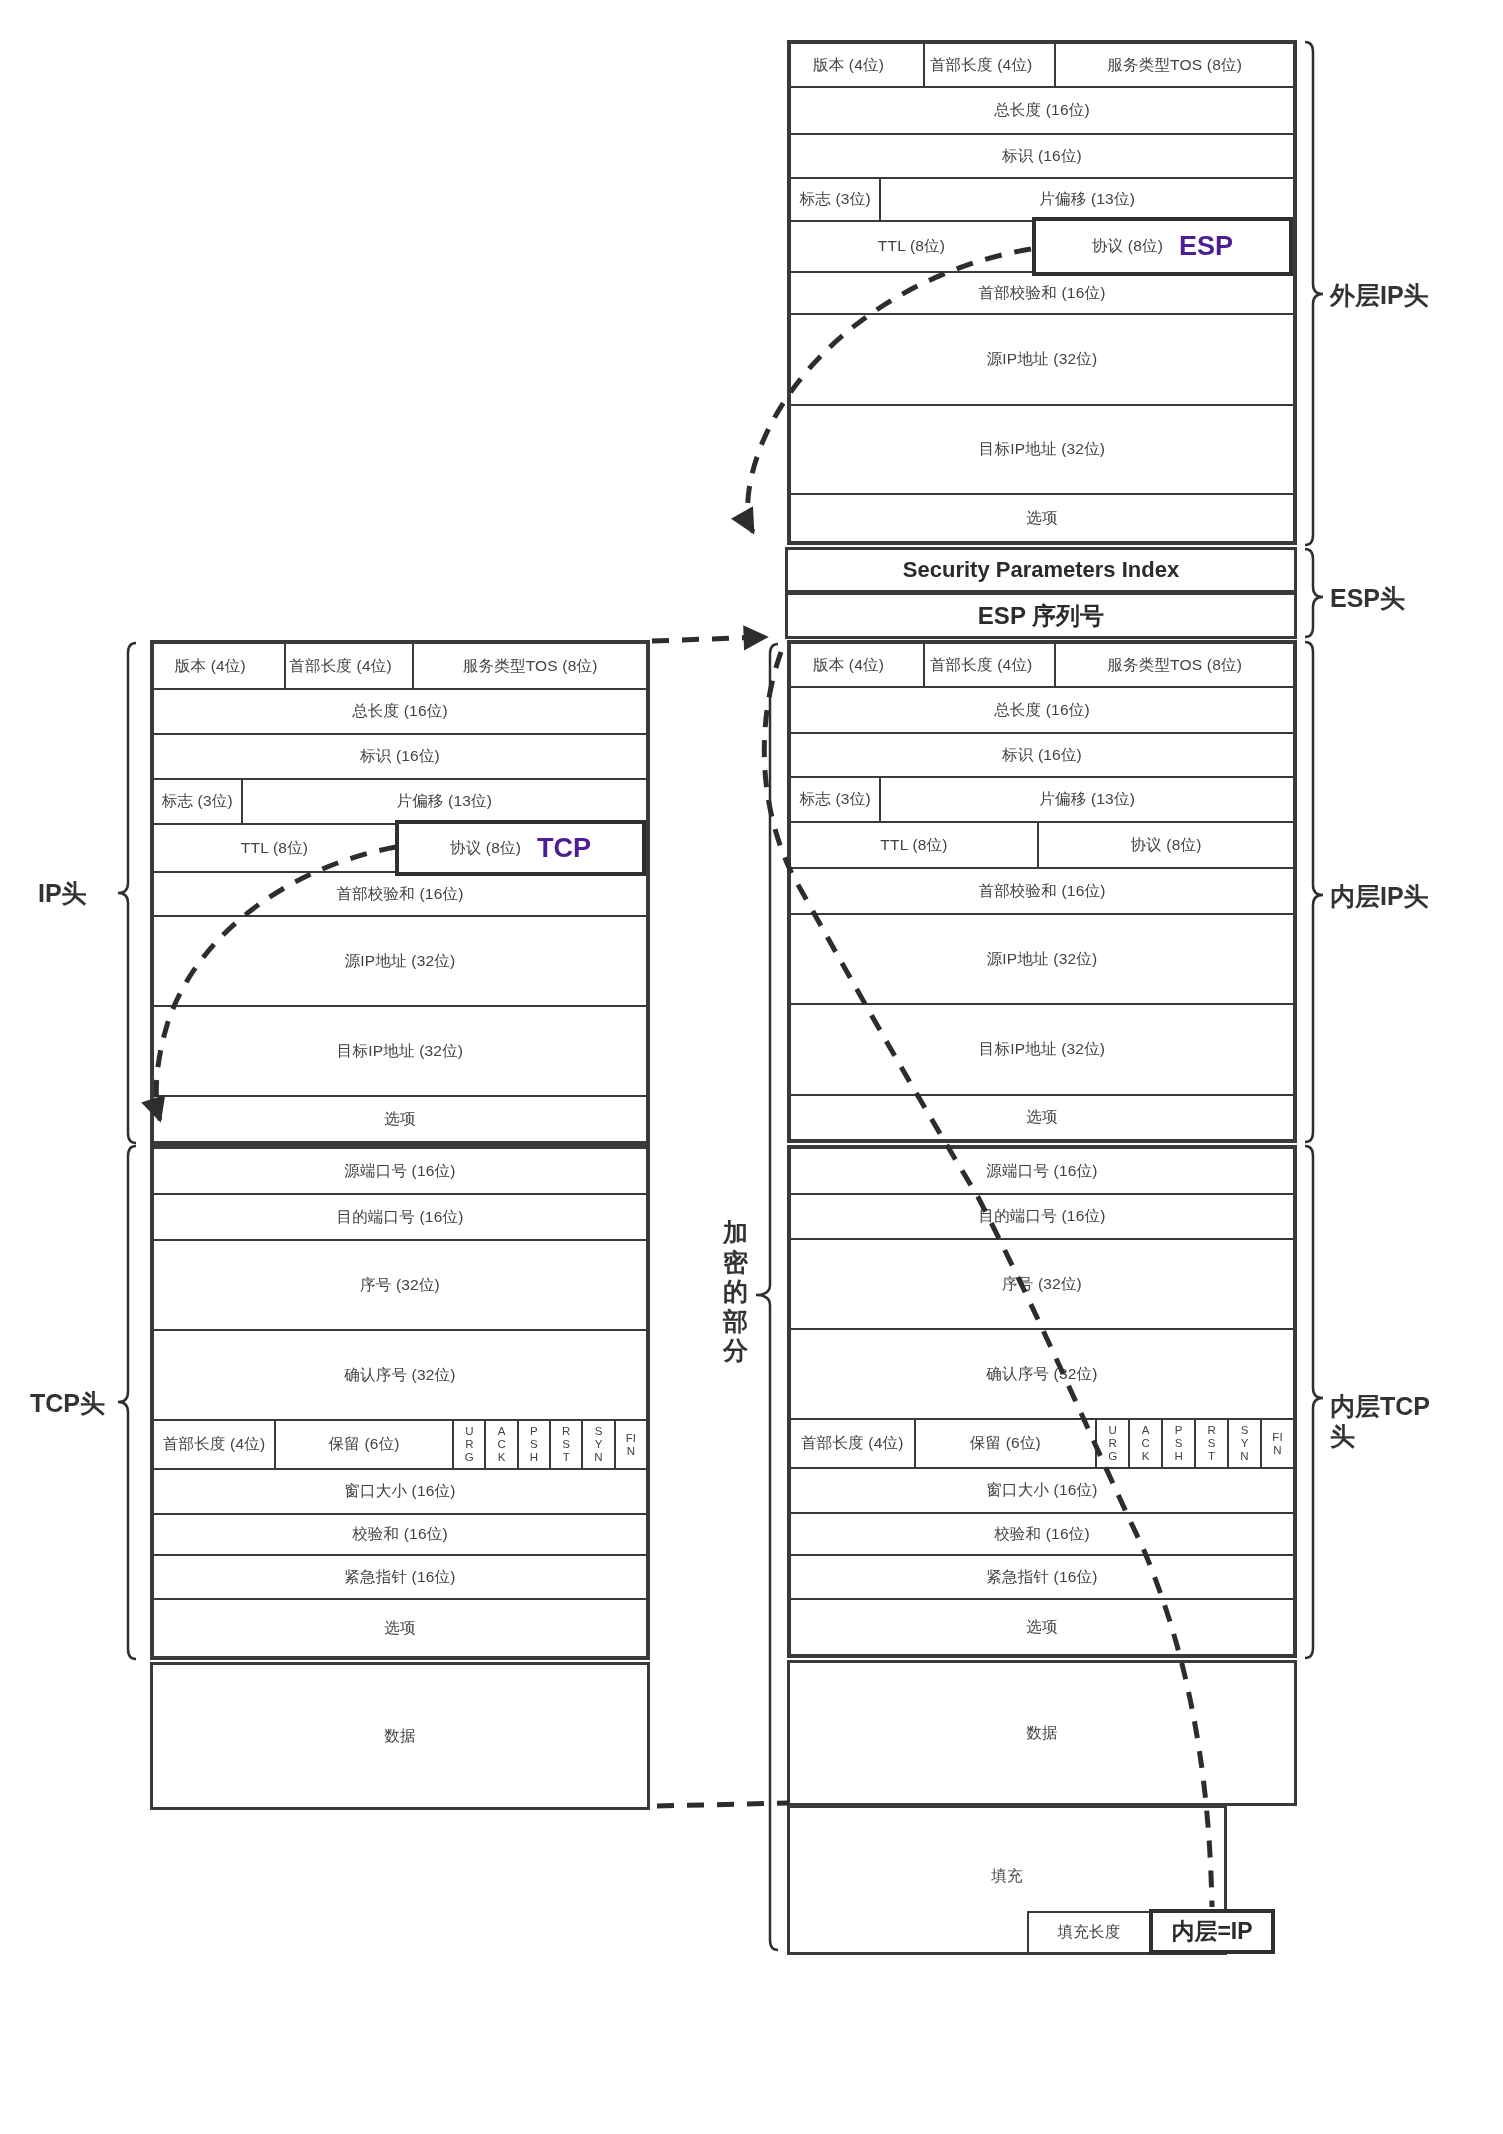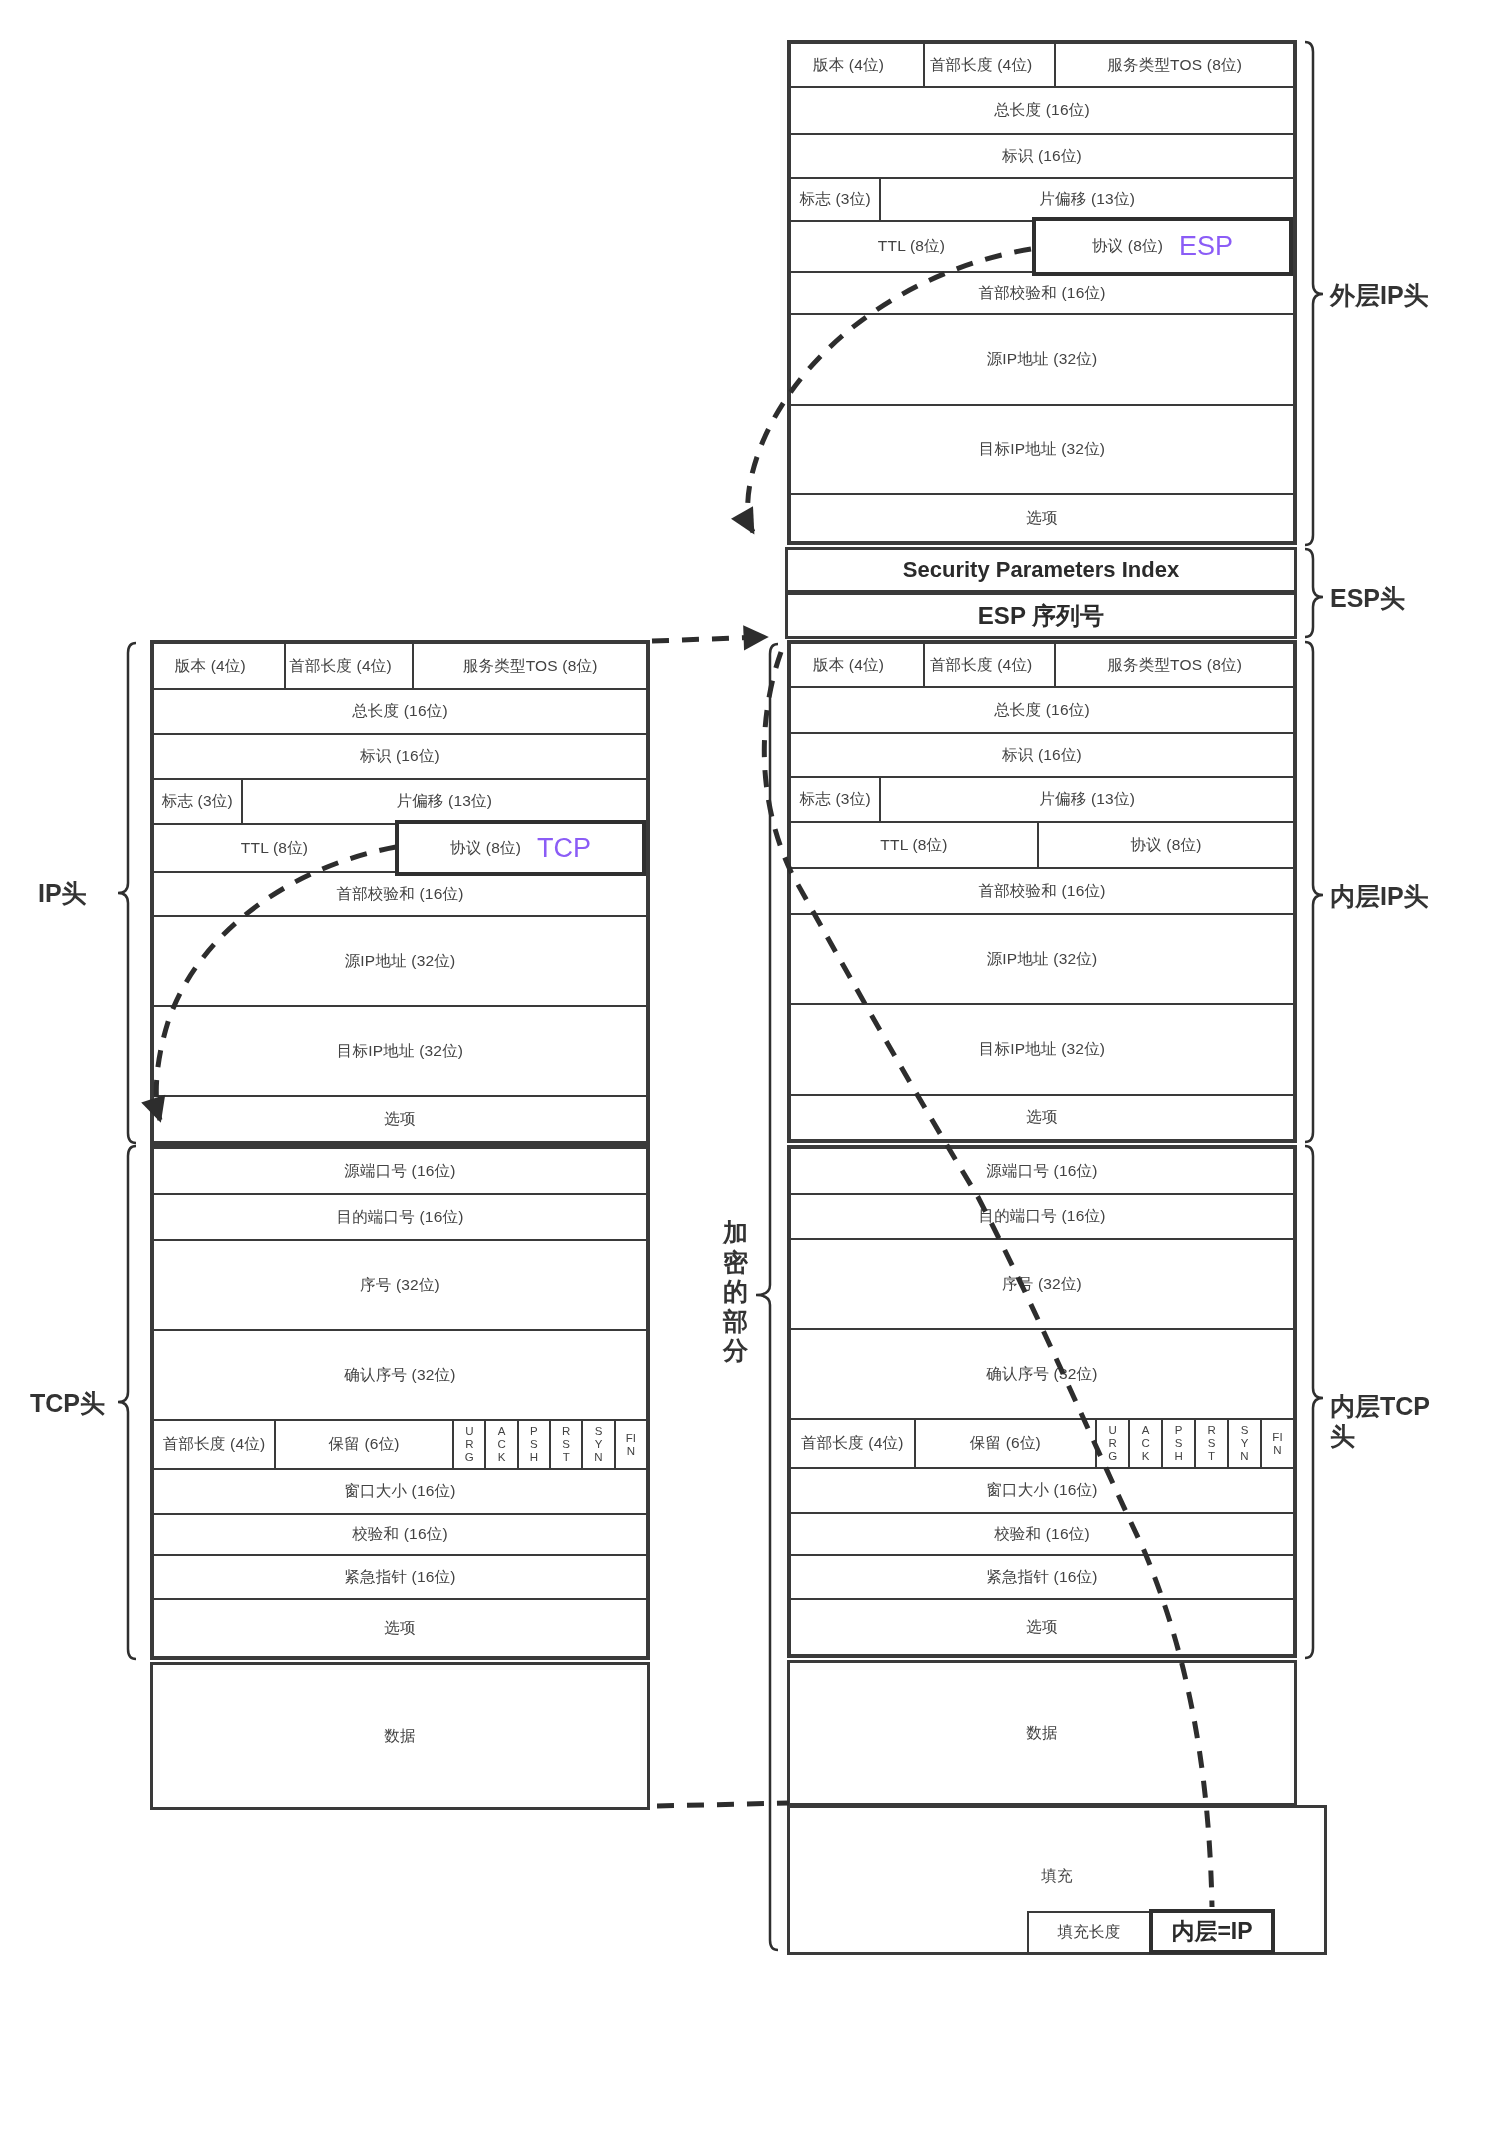--- a/index.html
+++ b/index.html
@@ -17,21 +17,21 @@
 
   .cell{display:flex;align-items:center;justify-content:center;height:100%;
         border-left:2px solid #3a3a3a;box-sizing:border-box;text-align:center;}
   .cell.first{border-left:none;}
 
   .lbl{font-size:15.5px;color:#424242;letter-spacing:0.2px;}
 
   .callout{position:relative;z-index:3;border:4px solid #2f2f2f;background:#fff;
            display:flex;align-items:center;justify-content:center;gap:16px;
            height:calc(100% + 10px);box-sizing:border-box;}
-  .callout-big{font-weight:normal;font-size:27px;color:#8b5cf6;}
+  .callout-big{font-weight:bold;font-size:27px;color:#4c1d95;}
 
   .flaglbl{display:block;width:13px;margin:0 auto;word-break:break-all;
            font-size:11.5px;line-height:1.12;color:#424242;}
 
   .bigcenter{display:flex;align-items:center;justify-content:center;height:100%;}
   .spi-text{font-weight:bold;font-size:22px;color:#2b2b2b;}
   .espseq-text{font-weight:bold;font-size:24px;color:#2b2b2b;}
   .auth-text{font-weight:bold;font-size:27px;color:#2b2b2b;}
 
   .seclabel{position:absolute;font-weight:bold;font-size:25px;color:#333;white-space:nowrap;line-height:1.2;}
@@ -316,21 +316,21 @@
         <span class="lbl">选项</span>
       </div>
   </div>
 
   <div class="box thin" style="left:787px;top:1660px;width:510px;height:146px;">
     <div class="bigcenter">
         <span class="lbl">数据</span>
       </div>
   </div>
 
-  <div class="box thin" style="left:787px;top:1805px;width:540px;height:150px;">
+  <div class="box thin" style="left:787px;top:1805px;width:440px;height:150px;">
     <div class="bigcenter" style="align-items:flex-start;padding-top:58px;">
         <span class="lbl">填充</span>
       </div>
     <div class="subcell" style="left:237px;top:103px;width:124px;height:43px;border:2px solid #3a3a3a;">
       <span class="lbl">填充长度</span>
     </div>
     <div class="subcell" style="left:359px;top:101px;width:126px;height:45px;border:4px solid #2f2f2f;">
       <span style="font-weight:bold;font-size:23px;color:#2b2b2b;">内层=IP</span>
     </div>
   </div>

